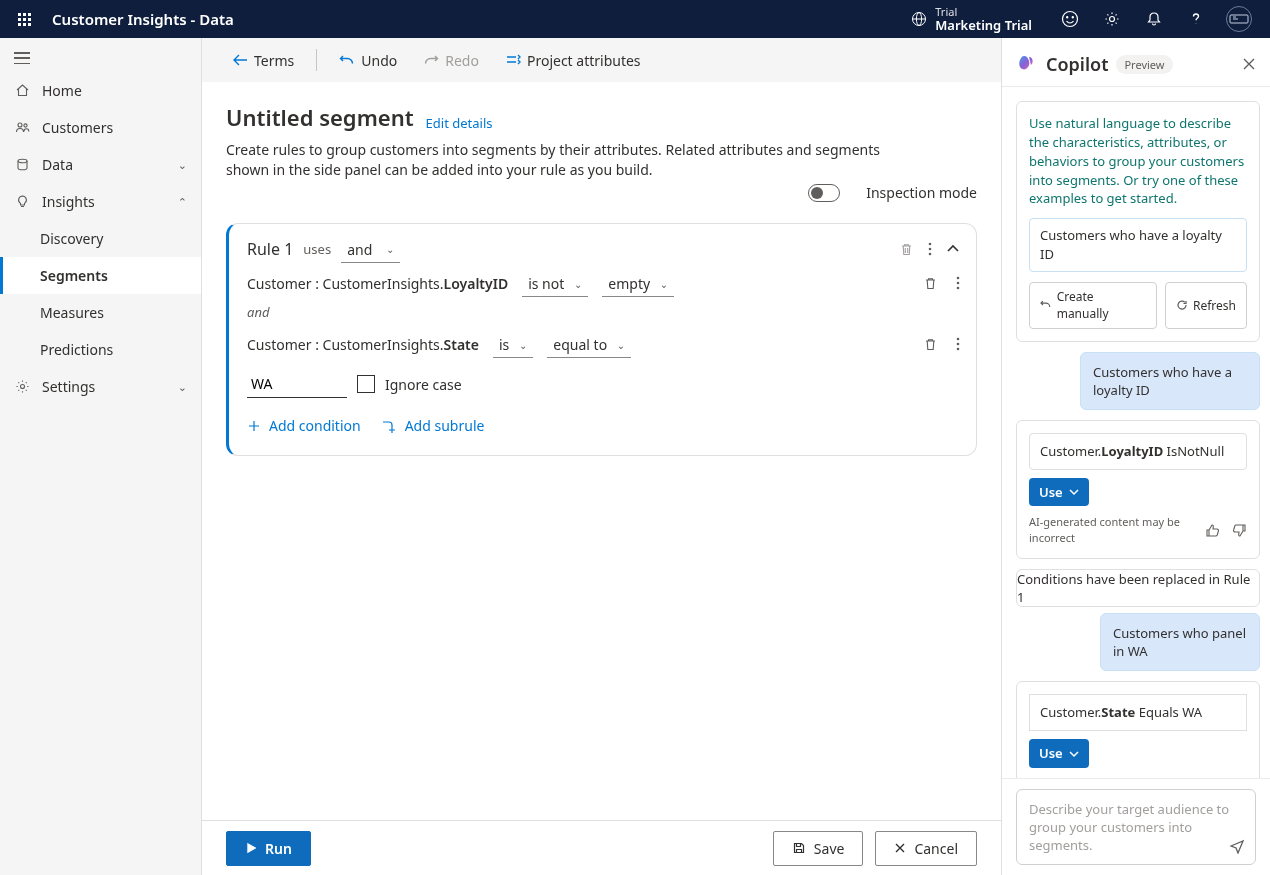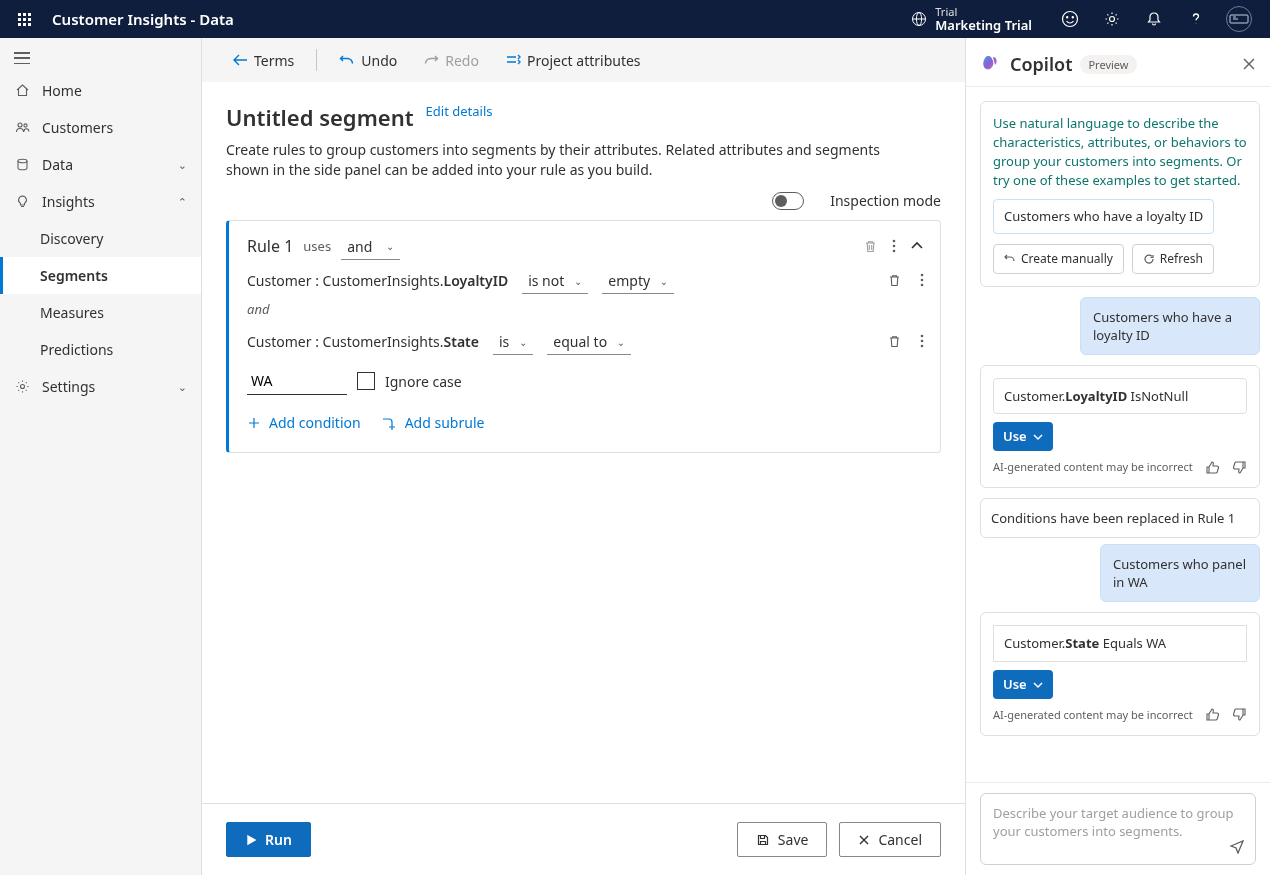--- a/index.html
+++ b/index.html
@@ -28,29 +28,29 @@
 .nav-chev{margin-left:auto;font-size:11px;color:#605e5c}
 .nav-icon{width:16px;display:flex;justify-content:center;color:#605e5c}
 
 .main{flex:1;background:#f5f5f5;display:flex;flex-direction:column;overflow:hidden;width:763px}
 .cmdbar{height:44px;display:flex;align-items:center;padding:0 20px;gap:6px;background:#f5f5f5}
 .cmd-btn{display:flex;align-items:center;gap:6px;padding:6px 10px;cursor:pointer;font-size:14px;color:#323130;border-radius:2px}
 .cmd-btn.disabled{color:#a19f9d;cursor:default}
 .cmd-sep{width:1px;height:22px;background:#c8c6c4;margin:0 6px}
 
 .content{flex:1;background:#fff;margin:0;padding:0 24px 12px 24px;overflow:auto}
-.seg-title-row{display:flex;align-items:flex-start;gap:12px;margin-top:20px}
+.seg-title-row{display:flex;align-items:flex-end;gap:12px;margin-top:20px}
 .seg-title{font-size:22px;font-weight:600}
 .edit-link{color:#0078d4;font-size:13px;cursor:pointer}
 .seg-desc{margin-top:8px;font-size:14px;color:#323130;max-width:680px;line-height:1.4}
-.inspect-row{display:flex;align-items:center;justify-content:flex-end;gap:26px;margin-top:12px}
+.inspect-row{display:flex;align-items:center;justify-content:flex-end;gap:26px;margin-top:4px}
 .toggle{width:32px;height:18px;border-radius:9px;background:#fff;border:1px solid #605e5c;position:relative;cursor:pointer}
 .toggle-knob{width:12px;height:12px;border-radius:50%;background:#605e5c;position:absolute;top:2px;left:2px}
 
-.rule-card{border:1px solid #e1dfdd;border-left:3px solid #0078d4;border-radius:4px;padding:14px 16px 16px 18px;margin-top:10px}
+.rule-card{border:1px solid #e1dfdd;border-left:3px solid #0078d4;border-radius:12px;padding:14px 16px 16px 18px;margin-top:21px}
 .rule-head{display:flex;align-items:center;gap:10px}
 .rule-name{font-size:16px}
 .rule-uses{font-size:13px;color:#605e5c}
 .sel{border:none;border-bottom:1px solid #8a8886;padding:3px 24px 3px 6px;font-size:14px;background:transparent;position:relative;cursor:pointer}
 .sel-wrap{position:relative;display:inline-block}
 .sel-caret{position:absolute;right:6px;top:50%;transform:translateY(-50%);font-size:10px;color:#605e5c;pointer-events:none}
 .rule-head-icons{margin-left:auto;display:flex;gap:14px;align-items:center;color:#605e5c}
 .ico-btn{cursor:pointer;font-size:15px}
 
 .cond-row{display:flex;align-items:center;gap:14px;margin-top:14px;flex-wrap:wrap}
@@ -59,45 +59,45 @@
 .row-icons{margin-left:auto;display:flex;gap:18px;color:#605e5c}
 .and-sep{font-style:italic;font-size:13px;color:#605e5c;margin-top:10px}
 .txt-in{border:none;border-bottom:1px solid #323130;padding:4px 4px;font-size:14px;width:100px;background:transparent}
 .cbx{width:18px;height:18px;border:1px solid #323130;background:#fff}
 .ignore-row{display:flex;align-items:center;gap:10px;margin-top:16px}
 
 .link-btn{display:flex;align-items:center;gap:8px;color:#0078d4;font-size:14px;cursor:pointer;padding:4px 0}
 .link-row{display:flex;gap:20px;margin-top:14px}
 .add-rule{display:flex;align-items:center;gap:10px;margin-top:14px;color:#323130;font-size:14px;cursor:pointer;padding:6px 2px}
 
-.footer{height:72px;background:#fff;border-top:1px solid #e1dfdd;display:flex;align-items:center;padding:0 24px;gap:12px}
+.footer{height:55px;background:#fff;border-top:1px solid #e1dfdd;display:flex;align-items:center;padding:0 24px;gap:12px}
 .btn{display:flex;align-items:center;gap:8px;padding:7px 18px;border-radius:2px;font-size:14px;cursor:pointer;border:1px solid #8a8886;background:#fff}
 .btn-primary{background:#0f6cbd;color:#fff;border:1px solid #0f6cbd;font-weight:600}
 .footer-right{margin-left:auto;display:flex;gap:12px}
 
-.copilot{width:305px;background:#fff;border-left:1px solid #e1dfdd;display:flex;flex-direction:column}
+.copilot{width:269px;background:#fff;border-left:1px solid #e1dfdd;display:flex;flex-direction:column}
 .copilot-head{display:flex;align-items:center;gap:8px;padding:14px 14px 10px 14px}
 .cp-logo{width:22px;height:22px}
 .cp-title{font-size:18px;font-weight:600}
 .cp-badge{background:#f3f2f1;border-radius:10px;padding:2px 8px;font-size:11px;color:#605e5c}
 .cp-close{margin-left:auto;cursor:pointer;font-size:16px;color:#605e5c}
 .copilot-scroll{flex:1;overflow-y:auto;padding:4px 10px 4px 14px;border-top:1px solid #edebe9;position:relative}
 .copilot-scroll::-webkit-scrollbar{width:8px}
 .copilot-scroll::-webkit-scrollbar-thumb{background:#c8c6c4;border-radius:4px}
 .cp-card{border:1px solid #e1dfdd;border-radius:6px;padding:12px;margin:10px 0;font-size:13px;line-height:1.45;background:#fff}
 .cp-hint{color:#0f766e}
 .cp-suggest{border:1px solid #c7e0f4;border-radius:4px;padding:7px 10px;font-size:13px;display:inline-block;margin-top:10px;cursor:pointer}
 .cp-btn-row{display:flex;gap:8px;margin-top:10px}
 .cp-small-btn{border:1px solid #d2d0ce;border-radius:4px;padding:5px 10px;font-size:12px;display:flex;align-items:center;gap:5px;cursor:pointer}
 .cp-user-msg{background:#d9e7fb;border:1px solid #c7e0f4;border-radius:6px;padding:10px 12px;font-size:13px;max-width:180px;margin:6px 0 6px auto}
 .cp-use-btn{background:#0f6cbd;color:#fff;border-radius:4px;padding:5px 10px;font-size:13px;display:inline-flex;align-items:center;gap:6px;cursor:pointer;margin-top:8px;font-weight:600}
 .cp-foot-row{display:flex;align-items:center;gap:10px;margin-top:8px}
 .cp-ai-note{font-size:11px;color:#605e5c}
 .cp-feed{margin-left:auto;display:flex;gap:12px;color:#605e5c;font-size:15px}
-.cp-status{border:1px solid #e1dfdd;border-radius:6px;padding:10px;font-size:13px;margin:6px 0}
+.cp-status{border:1px solid #e1dfdd;border-radius:6px;font-size:13px;margin:6px 0}
 .cp-input-area{padding:10px 14px;border-top:1px solid #edebe9}
 .cp-input-box{border:1px solid #d2d0ce;border-radius:6px;padding:10px 12px;min-height:72px;position:relative}
 .cp-placeholder{color:#a19f9d;font-size:13px}
 .cp-send{position:absolute;bottom:10px;right:10px;cursor:pointer;color:#605e5c}
 .cp-disclaimer{font-size:11px;color:#605e5c;margin-top:6px;line-height:1.3}
 .cp-disclaimer a{color:#0078d4}
 svg{display:block}
 </style>
 </head>
 <body>

